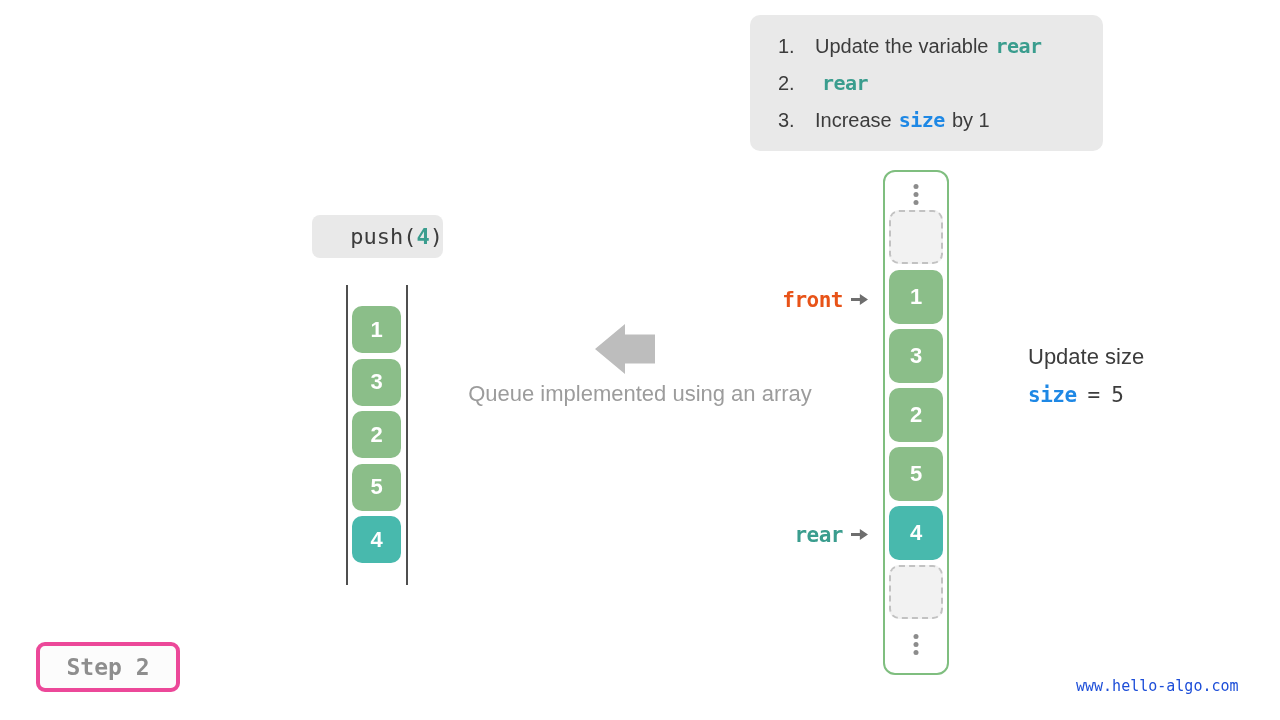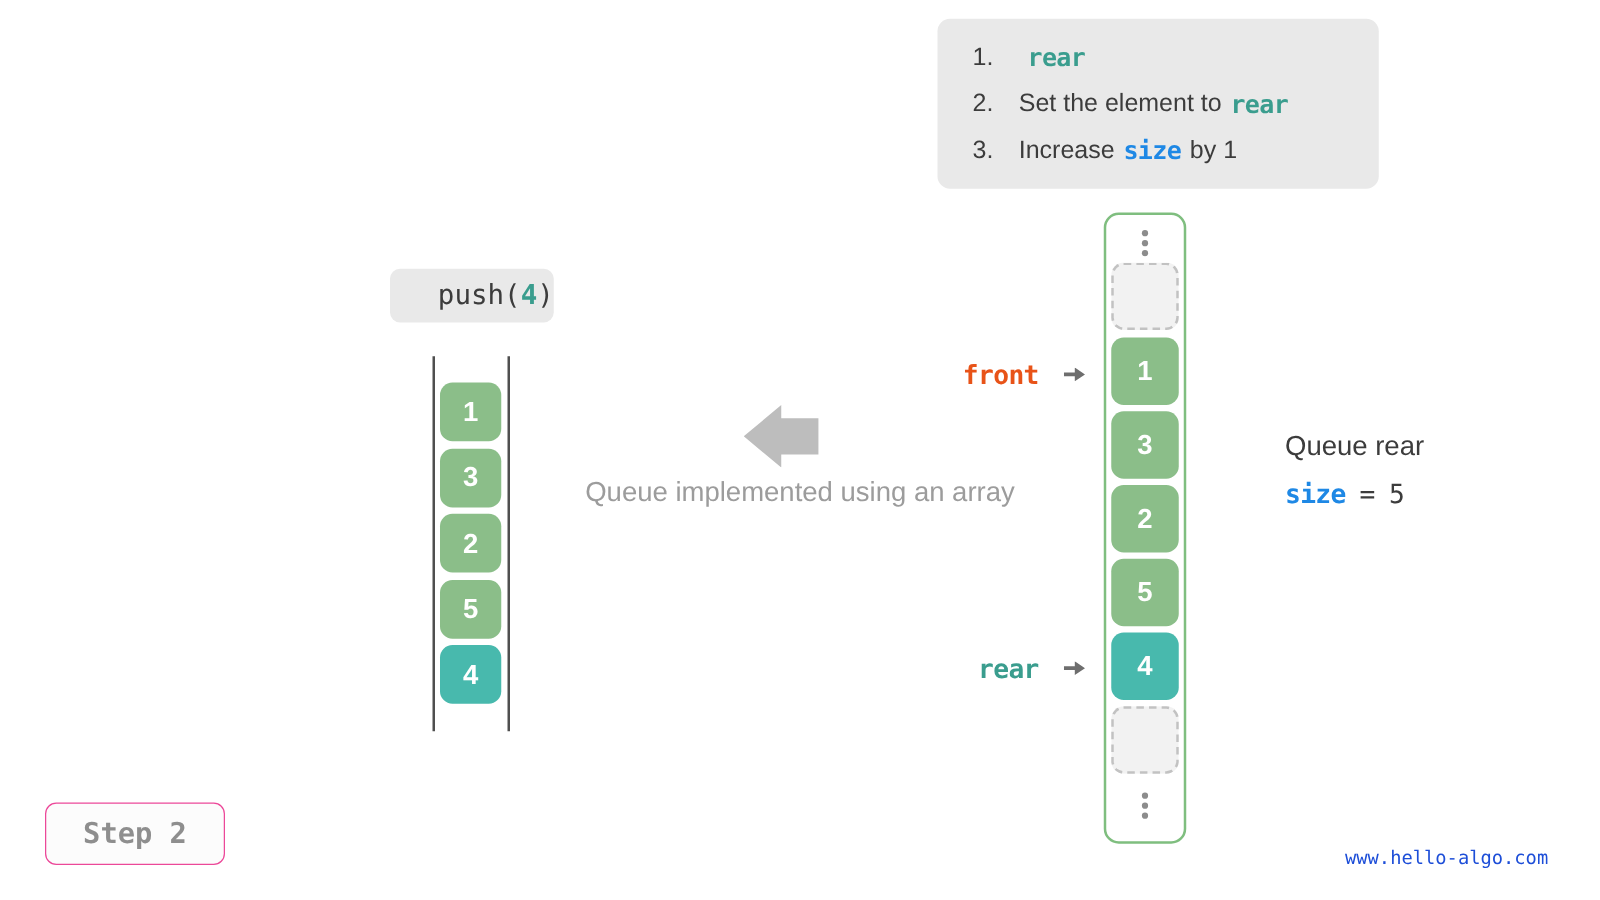--- a/index.html
+++ b/index.html
@@ -80,21 +80,21 @@
     display: flex; align-items: center; justify-content: center;
     color: #ffffff; font-weight: bold; font-size: 22px;
   }
   .slot-empty    { background: #F2F2F2; border: 2px dashed #C2C2C2; }
   .slot-filled   { background: #8BBE89; }
   .slot-highlight{ background: #48B9AD; }
 
   
   .pointer {
     position: absolute; width: 130px; height: 27px;
-    display: flex; align-items: center; justify-content: flex-end; gap: 20px;
+    display: flex; align-items: center; justify-content: flex-end; gap: 8px;
   }
   #front-pointer { left: 738px; top: 286px; }
   #rear-pointer  { left: 738px; top: 521px; }
   .pointer-label {
     font-family: "DejaVu Sans Mono", monospace; font-weight: bold;
     font-size: 21px; letter-spacing: -0.5px;
   }
   #front-pointer .pointer-label { color: #E85318; }
   #rear-pointer  .pointer-label { color: #3A9D8E; }
   .pointer-arrow {
@@ -120,45 +120,45 @@
     margin-top: 13px; display: flex; align-items: center; gap: 11px;
     font-family: "DejaVu Sans Mono", monospace;
     font-size: 21px; color: #3C3C3C;
   }
   .qs-var { color: #1E88E5; font-weight: bold; letter-spacing: -0.5px; }
 
   
   #step-badge {
     position: absolute; left: 36px; top: 642px;
     width: 144px; height: 50px;
-    border: 1px solid #ec4899; border-radius: 9px; background: #FCFCFC;
+    border: 4px solid #ec4899; border-radius: 9px; background: #FCFCFC;
     box-sizing: border-box;
     display: flex; align-items: center; justify-content: center;
     font-family: "DejaVu Sans Mono", monospace; font-weight: bold;
     font-size: 23px; color: #8E8E8E;
   }
 
   
   #watermark {
     position: absolute; left: 1076px; top: 677px;
     font-family: "DejaVu Sans Mono", monospace;
     font-size: 15px; color: #1d4ed8;
   }
 </style>
 </head>
 <body>
 
 <div id="steps-panel">
   <div class="instr-line">
     <span class="instr-num">1.</span>
+    <span>Update the variable</span>
     <span class="instr-code code-teal">rear</span>
   </div>
   <div class="instr-line">
     <span class="instr-num">2.</span>
-    <span>Set the element to</span>
     <span class="instr-code code-teal">rear</span>
   </div>
   <div class="instr-line">
     <span class="instr-num">3.</span>
     <span>Increase</span>
     <span class="instr-code code-blue">size</span>
     <span class="instr-post">by 1</span>
   </div>
 </div>
 
@@ -204,21 +204,21 @@
   <div class="slot slot-highlight" style="top:334px">4</div>
   <div class="slot slot-empty" style="top:393px"></div>
   <div id="dots-bottom" class="dots">
     <span class="dot"></span>
     <span class="dot"></span>
     <span class="dot"></span>
   </div>
 </div>
 
 <div id="queue-size">
-  <div class="qs-title">Queue rear</div>
+  <div class="qs-title">Update size</div>
   <div class="qs-line">
     <span class="qs-var">size</span>
     <span>=</span>
     <span>5</span>
   </div>
 </div>
 
 <div id="step-badge">Step 2</div>
 
 <div id="watermark">www.hello-algo.com</div>

